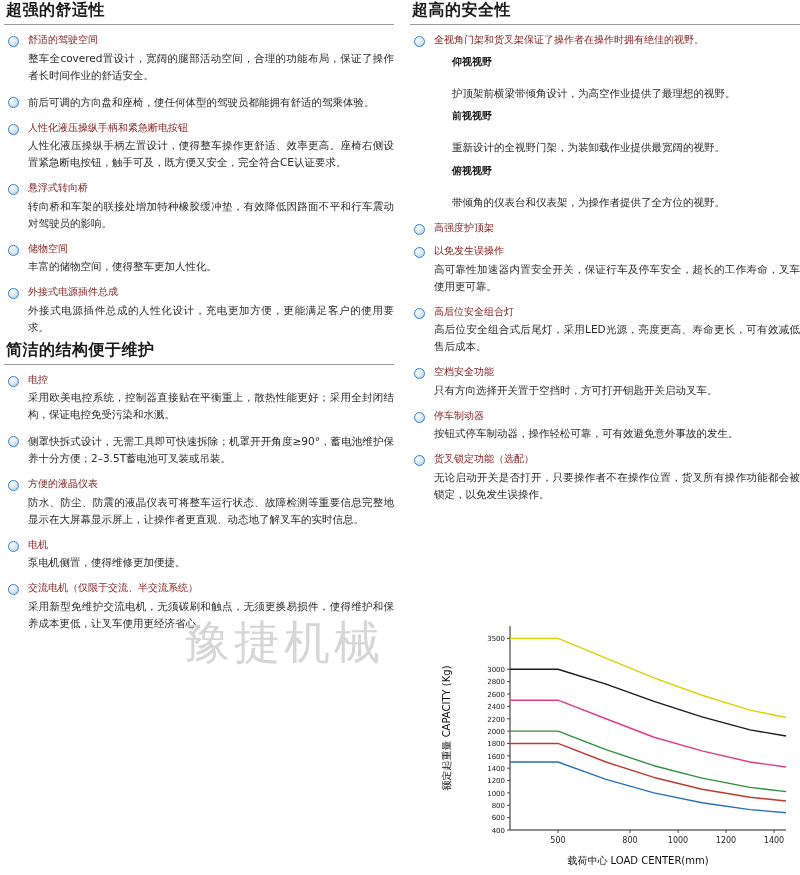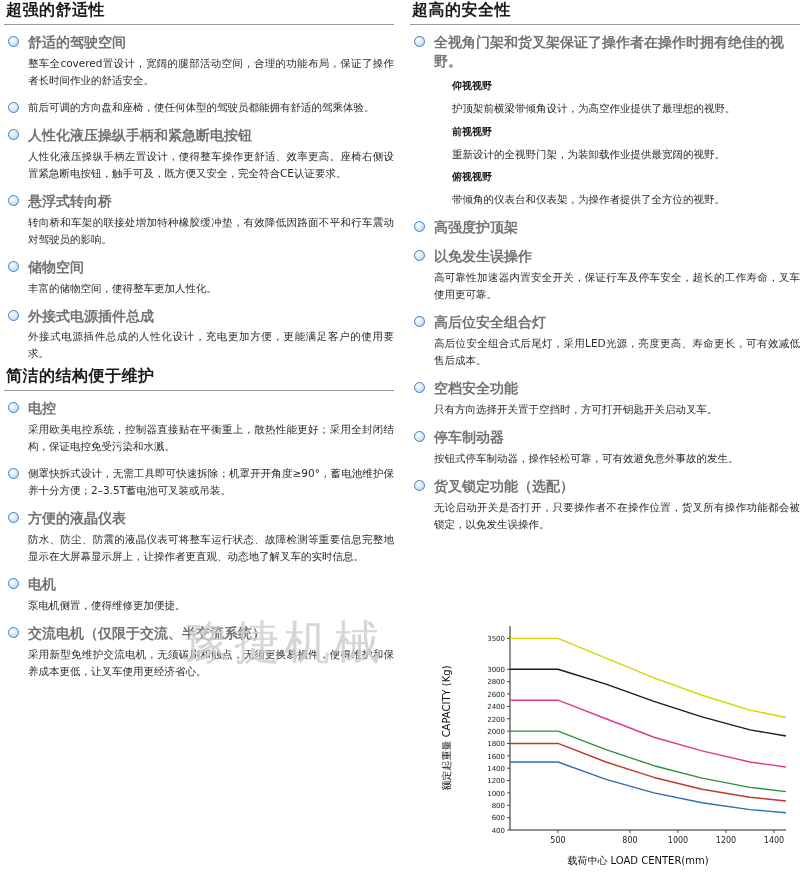--- a/index.html
+++ b/index.html
@@ -58,24 +58,24 @@
     left: 4px;
     top: 3px;
     width: 11px;
     height: 11px;
     border-radius: 50%;
     border: 1.6px solid #3c7fc2;
     background: radial-gradient(circle at 35% 30%, #ffffff 0%, #cfe3f5 60%, #a9cbe8 100%);
     box-sizing: border-box;
   }
   .item-title {
-    font-size: 14px;
-    font-weight: bold;
+    font-size: 10px;
+    font-weight: normal;
     line-height: 1.35;
-    color: #737373;
+    color: #7f1d1d;
     display: block;
   }
   .item-desc {
     font-size: 10.5px;
     line-height: 1.62;
     color: #2b2b2b;
     display: block;
     margin-top: 3px;
     text-align: justify;
   }
@@ -87,21 +87,21 @@
     font-size: 10px;
     font-weight: bold;
     color: #1a1a1a;
     display: block;
   }
   .sub-desc {
     font-size: 10.5px;
     line-height: 1.6;
     color: #2b2b2b;
     display: block;
-    margin-top: 7px;
+    margin-top: 16px;
   }
 
   
   .watermark {
     position: absolute;
     left: 184px;
     top: 612px;
     font-size: 46px;
     font-weight: normal;
     color: #cfcfcf;

